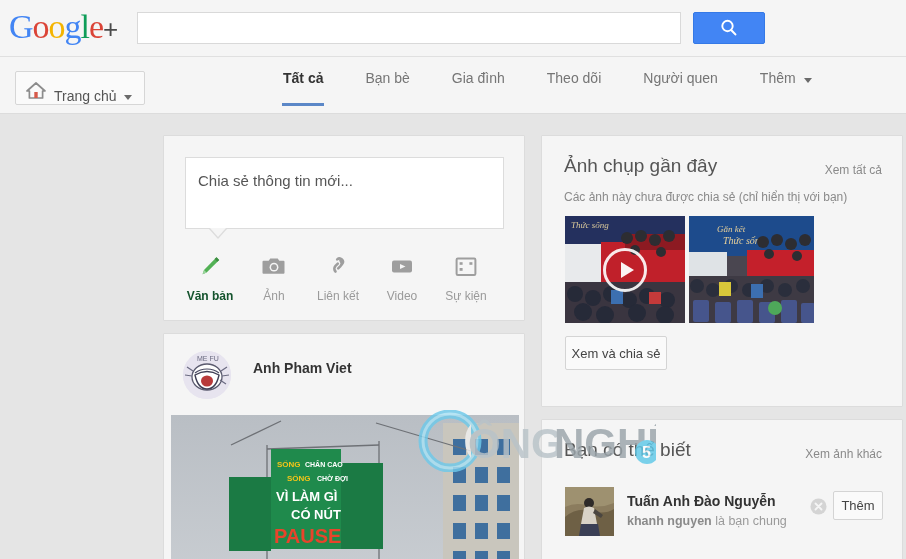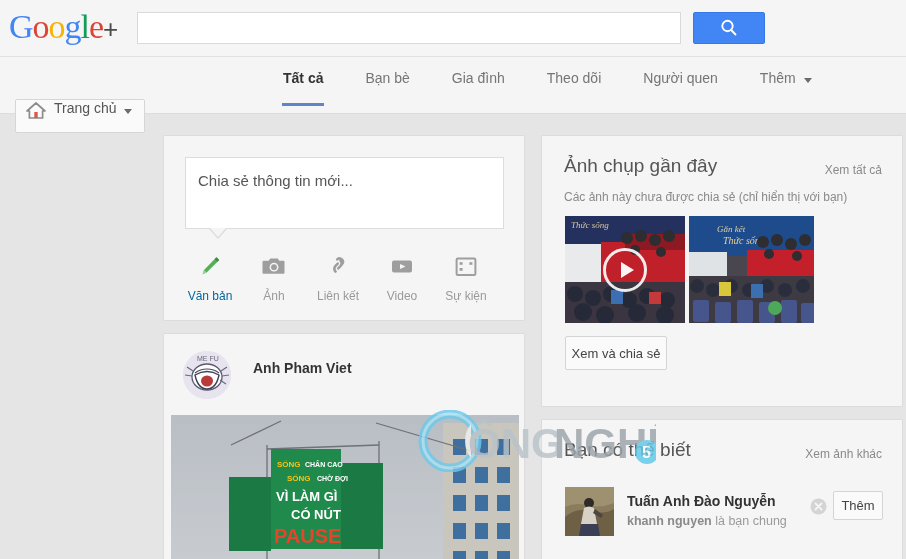--- a/index.html
+++ b/index.html
@@ -63,24 +63,23 @@
     width: 906px; height: 57px;
     background: #f5f5f5;
     border-bottom: 1px solid #dcdcdc;
   }
   .homebtn {
     position: absolute; left: 15px; top: 71px;
     width: 130px; height: 34px;
     background: #fafafa;
     border: 1px solid #d6d6d6;
     border-radius: 2px;
-    display: flex; align-items: flex-start;
+    display: flex; align-items: flex-end;
     padding: 0 9px;
     cursor: pointer;
-    margin-top: 28px;
   }
   .homebtn .label {
     font-size: 14px; color: #555; margin-left: 7px;
     white-space: nowrap;
   }
   .homebtn .chev { margin-left: 7px; }
   .tabs {
     position: absolute; left: 262px; top: 49px;
     height: 57px;
     display: flex; align-items: center;
@@ -151,21 +150,21 @@
   }
   .tool {
     width: 64px;
     display: flex; flex-direction: column; align-items: center;
     cursor: pointer;
   }
   .tool .ticon { height: 28px; display: flex; align-items: center; }
   .tool .tlabel {
     font-size: 12px; color: #9a9a9a; margin-top: 9px; white-space: nowrap;
   }
-  .tool.active .tlabel { color: #0369a1; font-weight: normal; }
+  .tool.active .tlabel { color: #14532d; font-weight: bold; }
 
   
   .postcard { left: 163px; top: 219px; width: 362px; height: 340px; overflow: hidden; }
   .post-head { position: absolute; left: 0; top: 0; width: 362px; height: 81px; }
   .avatar {
     position: absolute; left: 19px; top: 17px;
     width: 48px; height: 48px; border-radius: 50%;
     overflow: hidden; background: #e8e6f0;
   }
   .post-name {

